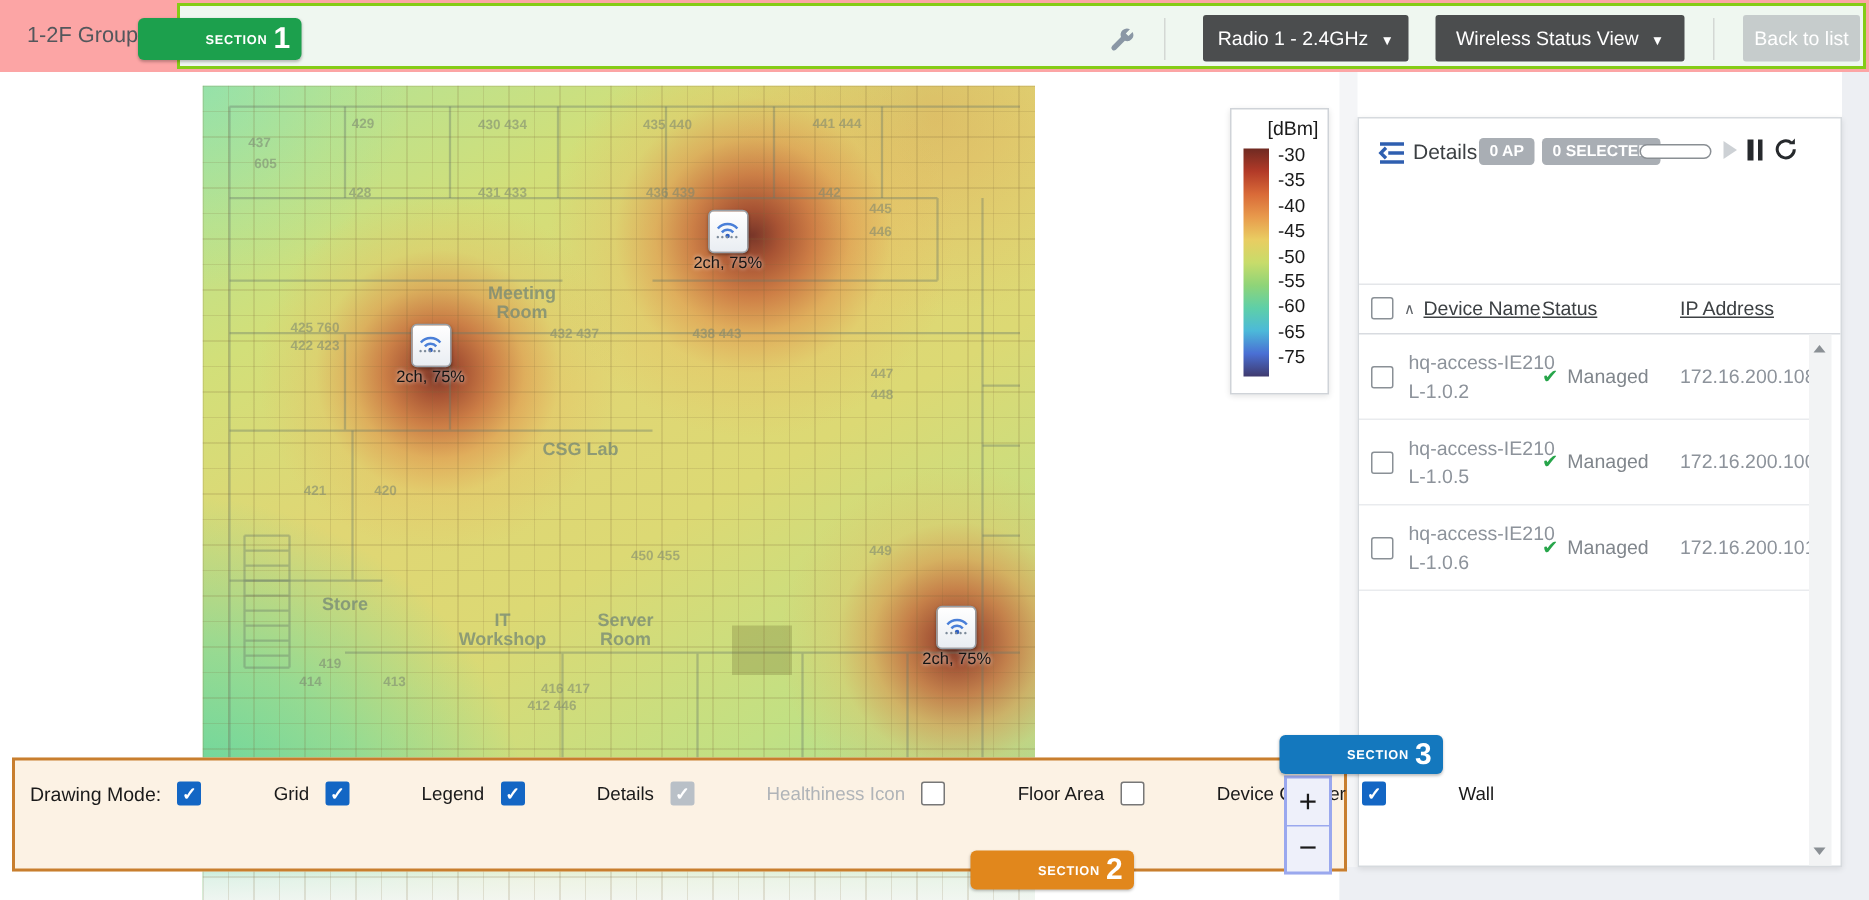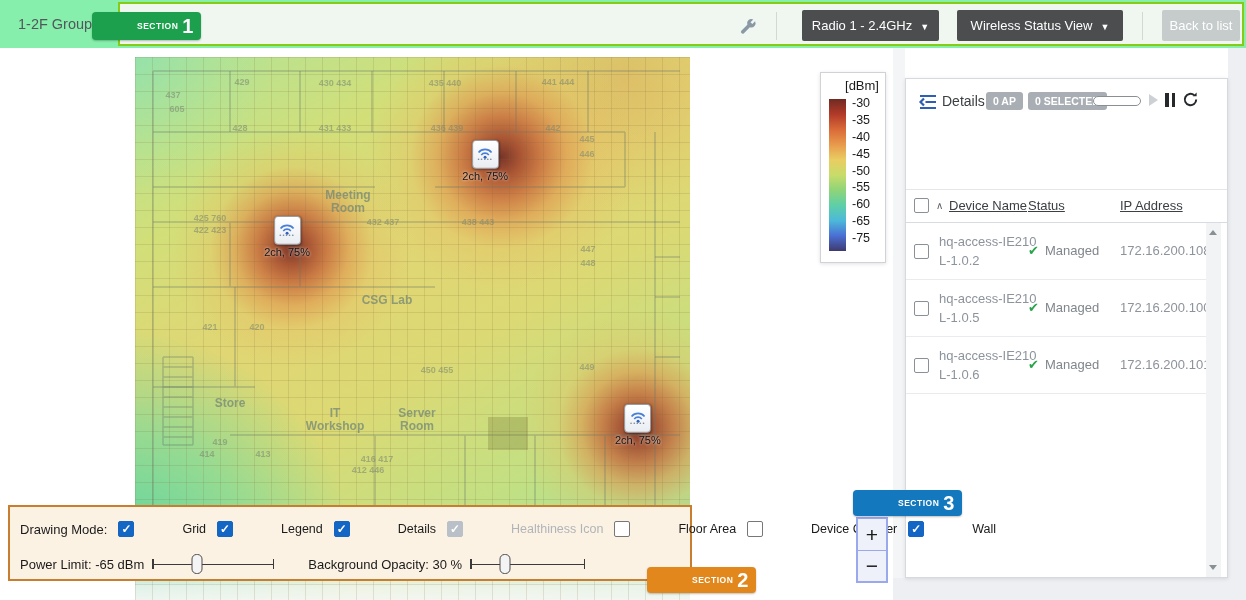--- a/index.html
+++ b/index.html
@@ -1,21 +1,21 @@
 <!DOCTYPE html>
 <html><head>
 <meta charset="utf-8">
 <style>
   * { box-sizing: border-box; margin: 0; padding: 0; }
   html,body { width:1246px; height:600px; overflow:hidden; }
   body { font-family:"Liberation Sans", sans-serif; background:#ffffff; position:relative; }
   .stage { position:absolute; inset:0; }
 
   
-  .topbar { position:absolute; left:0; top:0; width:1246px; height:48px; background:#86efac; z-index:10; }
+  .topbar { position:absolute; left:0; top:0; width:1246px; height:48px; background:#fca5a5; z-index:10; }
   .group-label { position:absolute; left:18px; top:16px; font-size:14.5px; color:#53575c; }
   .greenbox { position:absolute; left:118px; top:2px; width:1126px; height:44px;
               border:2px solid #84cc16; background:#eff7f0; }
   .vdiv { position:absolute; top:8px; width:1px; height:28px; background:#d4d8d4; }
   .darkbtn { position:absolute; top:6px; height:31px; background:#4b4d4e; color:#fff; font-size:13px;
              border:none; border-radius:2px; display:flex; align-items:center; justify-content:center; gap:8px; cursor:pointer; }
   .darkbtn .arr { font-size:9px; position:relative; top:1px; }
   .graybtn { position:absolute; top:6px; height:31px; background:#c6cccc; color:#fff; font-size:13px;
              border:none; border-radius:2px; display:flex; align-items:center; justify-content:center; }
   .wrench { position:absolute; left:620px; top:14px; }
@@ -103,21 +103,21 @@
   .tstatus { position:absolute; left:122px; top:20px; font-size:13px; color:#80868c; }
   .tick { color:#27a54a; font-size:13px; margin-right:6px; }
   .tip { position:absolute; left:214px; top:20px; font-size:13px; color:#8d939b; }
   .scrollbar { position:absolute; right:6px; top:144px; width:15px; height:354px; background:#f2f3f4; }
   .sb-up { position:absolute; top:7px; left:3px; width:0; height:0; border-bottom:5px solid #8a8f94;
            border-left:4.5px solid transparent; border-right:4.5px solid transparent; }
   .sb-down { position:absolute; bottom:7px; left:3px; width:0; height:0; border-top:5px solid #8a8f94;
            border-left:4.5px solid transparent; border-right:4.5px solid transparent; }
 
   
-  .bottombar { position:absolute; left:8px; top:505px; width:684px; height:76px; background:#fcf2e4;
+  .bottombar { position:absolute; left:8px; top:505px; width:890px; height:76px; background:#fcf2e4;
                border:2px solid #c87e2e; z-index:20; }
   .brow1 { position:absolute; left:10px; top:8px; width:820px; height:28px; display:flex; align-items:center; gap:11px; }
   .blabel { font-size:13px; color:#1a1a1a; white-space:nowrap; }
   .dmselect { width:122px; height:26px; background:#e9e3de; border:1px solid #8a8a8a; border-radius:4px;
               font-size:12.5px; color:#1a1a1a; display:flex; align-items:center; padding:0 8px; cursor:pointer; }
   .dmselect .sv { flex:1; }
   .dmselect .chev { font-size:10px; color:#444; transform:scaleX(1.4); }
   .cb { display:flex; align-items:center; gap:5px; cursor:pointer; white-space:nowrap; }
   .cbbox { width:16px; height:16px; border:1px solid #777; border-radius:2px; background:#fff; color:#fff;
            font-size:12px; font-weight:bold; text-align:center; line-height:15px; }
@@ -378,36 +378,20 @@
           <label class="cb">
             <span class="cbbox"></span>
             <span class="cbtext">Device Counter</span>
           </label>
           <label class="cb">
             <span class="cbbox on">✓</span>
             <span class="cbtext">Wall</span>
           </label>
         </div>
     </div>
-    <div class="brow2">
-      <span class="blabel">Power Limit: -65 dBm</span>
-      <div class="slider" id="power-slider">
-        <div class="track"></div>
-        <div class="tickend" style="left:0"></div>
-        <div class="tickend" style="right:0"></div>
-        <div class="thumb" id="power-thumb" style="left: 37%;"></div>
-      </div>
-      <span class="blabel" style="margin-left:14px">Background Opacity: 30 %</span>
-      <div class="slider" id="opacity-slider">
-        <div class="track"></div>
-        <div class="tickend" style="left:0"></div>
-        <div class="tickend" style="right:0"></div>
-        <div class="thumb" id="opacity-thumb" style="left: 30%;"></div>
-      </div>
-    </div>
   </div>
 
   <div class="zoomctrl">
     <button>+</button>
     <div class="zdiv"></div>
     <button>−</button>
   </div>
 
 </div>
 

